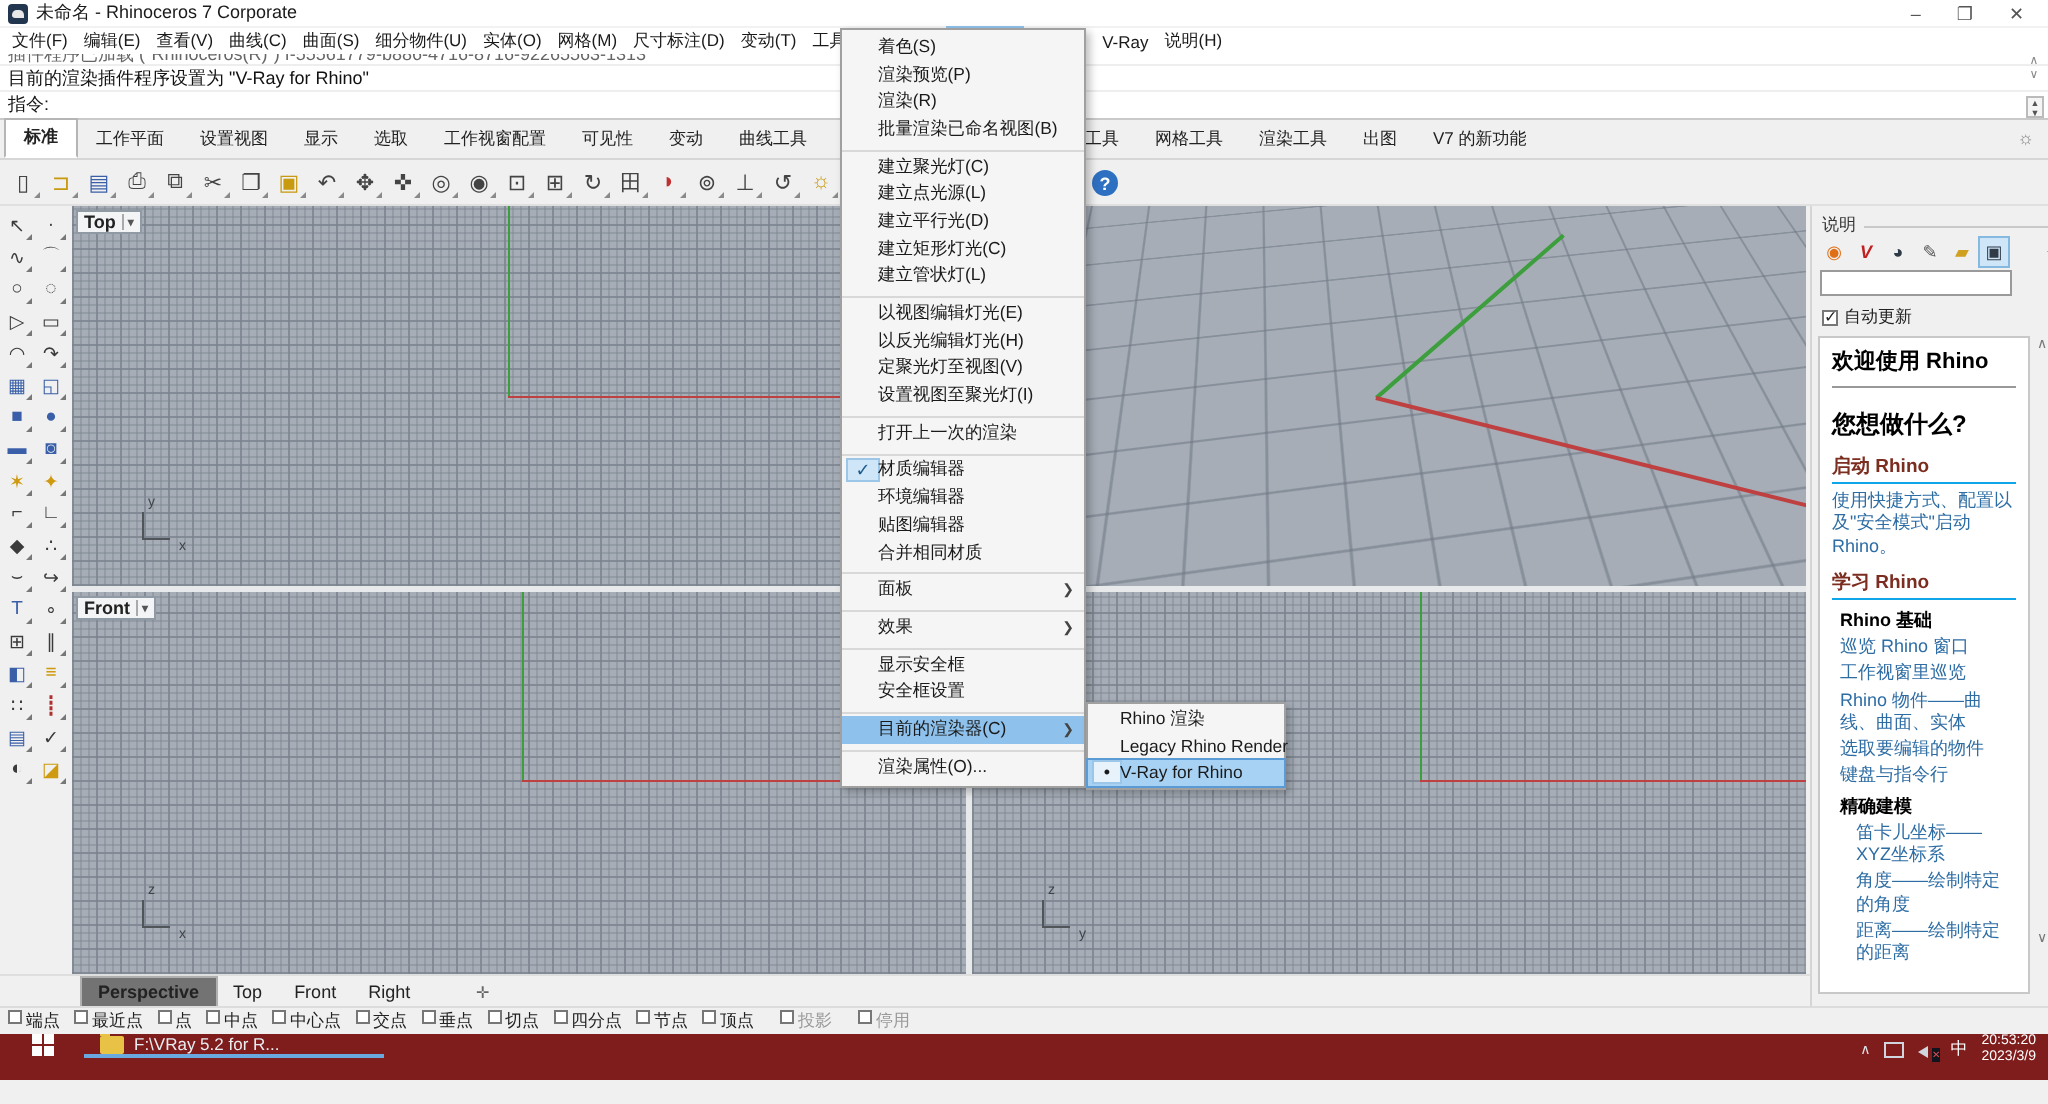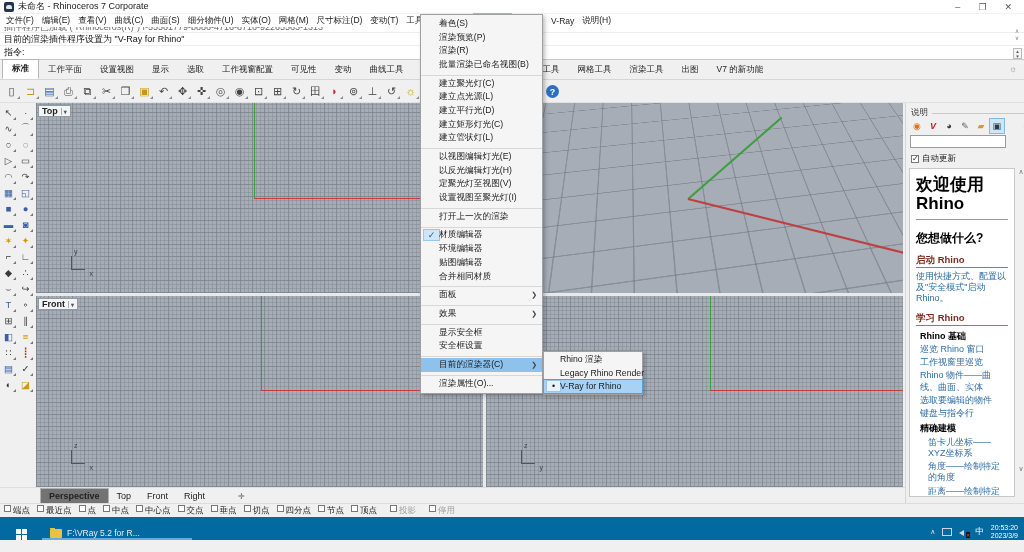--- a/index.html
+++ b/index.html
@@ -93,42 +93,42 @@
 .rp-tab.f-active{background:#cfe6f8;outline:1px solid #86b9e0;color:#2f3b46}
 .rp-gear{margin-left:auto;margin-right:-3px;color:#999;font-size:10px}
 .rp-search{position:absolute;top:32px;left:4px;width:96px;height:13px;border:1px solid #9a9a9a;background:#fff;font-size:8px;padding:0 2px}
 .rp-auto{position:absolute;top:50px;left:5px;display:flex;align-items:center;gap:3px;font-size:8.5px;color:#222}
 .cb{width:8px;height:8px;border:1px solid #777;background:#fff;position:relative}
 .cb.on::after{content:"✓";position:absolute;top:-2px;left:0;font-size:8px;color:#222}
 .rp-content{position:absolute;top:65px;left:3px;right:13px;bottom:6px;background:#fff;border:1px solid #c8c8c8;overflow:hidden}
 .rp-scroll{position:absolute;top:65px;right:2px;width:10px;bottom:6px;background:#f0f0f0;color:#777;font-size:7px;text-align:center}
 .rp-scroll .dn{position:absolute;bottom:24px;left:0;right:0}
 .blk{line-height:1.25}
-.k-h1{font-size:17px;font-weight:bold;padding:6px 6px 4px;line-height:1.12;color:#000}
+.k-h1{font-size:11px;font-weight:bold;padding:6px 6px 4px;line-height:1.12;color:#000}
 .k-hr{border-bottom:1px solid #999;margin:2px 6px 6px}
 .k-h2{font-size:12px;font-weight:bold;padding:5px 6px 3px;color:#000}
 .k-h3{font-size:9.5px;font-weight:bold;color:#7b2d20;border-bottom:1px solid #0ea5e9;margin:5px 6px 2px;padding-bottom:1px}
 .k-link{color:#2e6da4;padding:1px 6px 2px}
 .k-b1{font-weight:bold;padding:3px 6px 1px 10px;color:#000}
 .k-l1{color:#2e6da4;padding:1px 6px 1px 10px}
 .k-l2{color:#2e6da4;padding:1px 6px 1px 18px}
 
 
 .vptabs{position:absolute;top:487px;left:0;width:905px;height:16px;background:#f0f0f0;display:flex;align-items:flex-end;padding-left:40px;border-top:1px solid #dedede}
 .vpt{padding:2px 8px;font-size:9px;color:#222}
 .vpt.f-active{background:#737373;border:1px solid #b0b0b0;border-bottom:none;font-weight:bold}
 .vpt-add{padding:2px 6px;color:#666;font-size:8px}
 .osnap{position:absolute;top:503px;left:0;width:100%;height:14px;background:#f0f0f0;border-top:1px solid #dcdcdc;display:flex;align-items:center;padding-left:4px;gap:7px}
 .osn{display:flex;align-items:flex-start;gap:2px;font-size:8.5px;color:#222}
 .osn .cb{width:7px;height:7px}
 .osn.f-dim{color:#9a9a9a;margin-left:6px}
 .statusbar{position:absolute;top:517px;left:0;width:100%;height:12px;background:#f0f0f0;border-top:1px solid #d8d8d8;font-size:8.5px;color:#222;padding:1px 0 0 4px}
 
 
-.taskbar{position:absolute;top:517px;left:0;width:100%;height:23px;background:#0369a1;display:flex;align-items:flex-end;color:#e8edf2}
+.taskbar{position:absolute;top:517px;left:0;width:100%;height:23px;background:#7f1d1d;display:flex;align-items:flex-start;color:#e8edf2}
 .startbtn{width:42px;display:flex;align-items:center;justify-content:center}
 .winlogo{display:grid;grid-template-columns:5px 5px;grid-template-rows:5px 5px;gap:1px}
 .winlogo i{background:#fdfdfd}
 .task{display:flex;align-items:center;gap:5px;width:150px;padding:0 8px;font-size:8.5px;white-space:nowrap;overflow:hidden;border-bottom:2px solid transparent}
 .task.f-open{border-bottom-color:#6aa8e0}
 .task.f-active{background:#3a4654;border-bottom-color:#8cc4f0}
 .folder-glyph{width:12px;height:9px;background:#e8c245;border-radius:1px;position:relative;flex:none}
 .folder-glyph::before{content:"";position:absolute;top:-2px;left:0;width:5px;height:2px;background:#e8c245;border-radius:1px 1px 0 0}
 .rhino-glyph{width:12px;height:11px;background:#1b1b1b;border-radius:2px;position:relative;flex:none}
 .rhino-glyph::after{content:"";position:absolute;left:2px;top:3px;width:8px;height:5px;background:#f0f0f0;border-radius:4px 4px 1px 2px}

